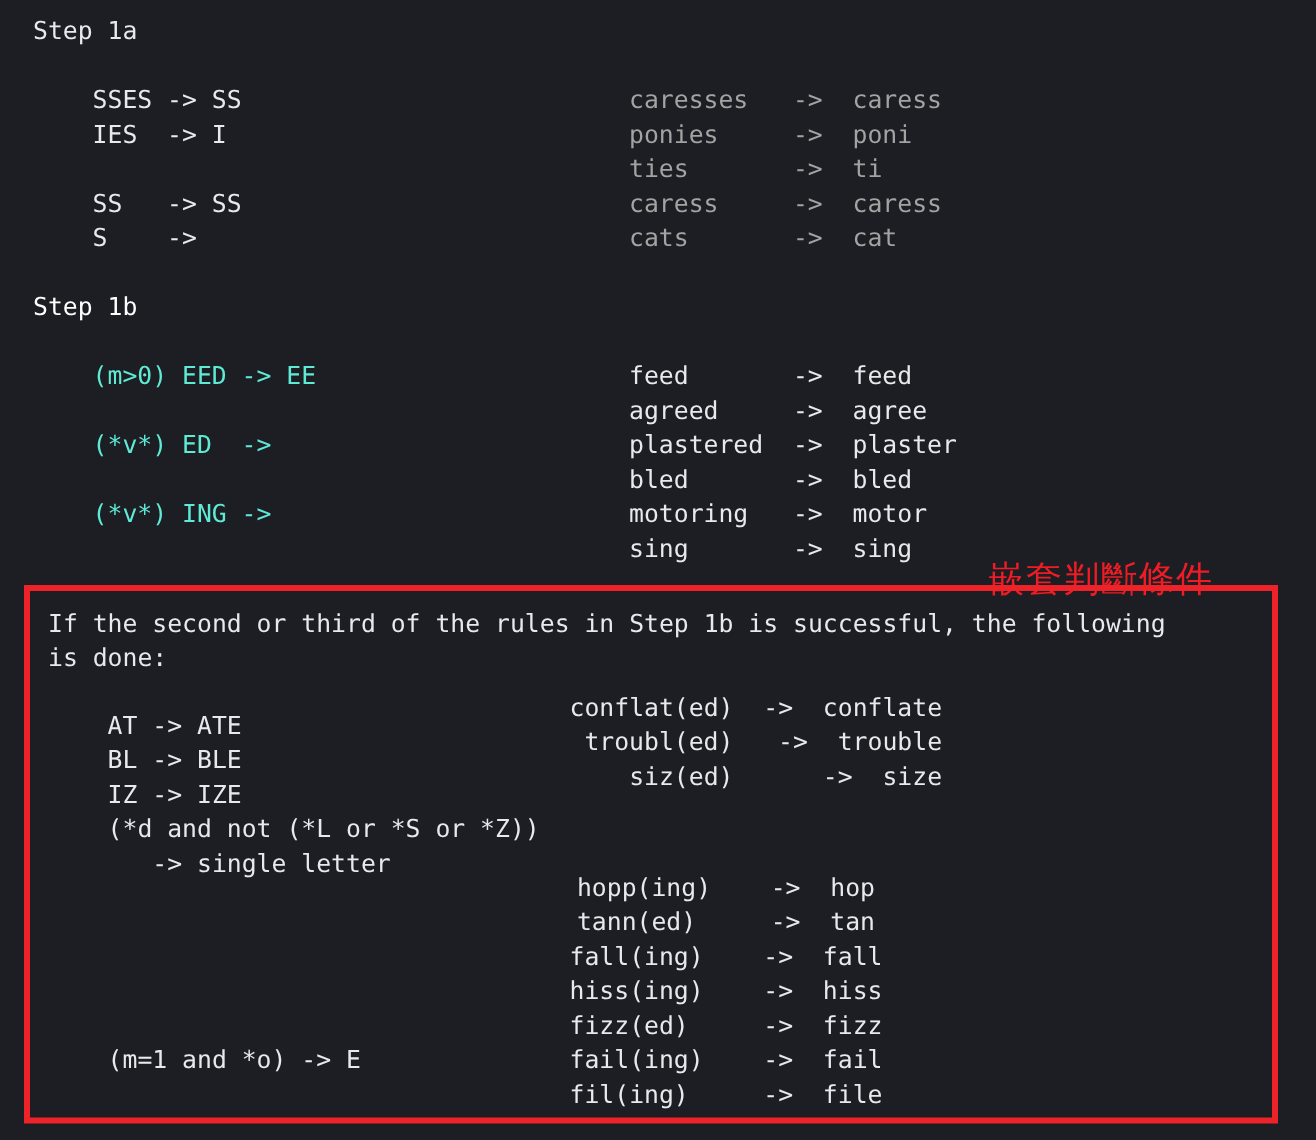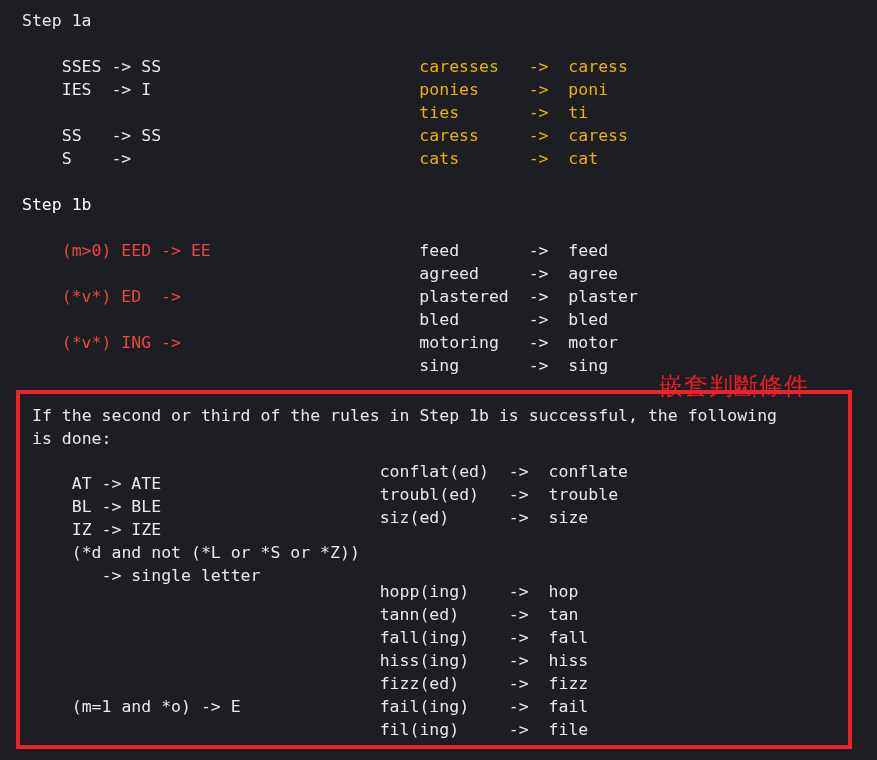--- a/index.html
+++ b/index.html
@@ -78,20 +78,21 @@
     left: 12px;
     top: 66px;
   }
   #box-examples-a {
     left: 12px;
     top: 66px;
   }
   #box-examples-b {
     left: 12px;
     top: 186px;
+    text-align: center;
   }
   #box-final-rule {
     left: 12px;
     top: 301px;
   }
 
   .inbox { position: absolute; }
 </style>
 </head>
 <body style="background: rgb(29, 30, 35);">
@@ -99,29 +100,29 @@
 <div class="code-surface">
 
   <div class="mono" id="step1a-heading" style="color: rgb(232, 233, 236);">Step 1a</div>
 
   <div class="mono" id="step1a-rules" style="color: rgb(232, 233, 236);">    SSES -&gt; SS
     IES  -&gt; I
 
     SS   -&gt; SS
     S    -&gt;</div>
 
-  <div class="mono" id="step1a-examples" style="color: #eab308;">                                        caresses   -&gt;  caress
+  <div class="mono" id="step1a-examples" style="color: #a3a3a3;">                                        caresses   -&gt;  caress
                                         ponies     -&gt;  poni
                                         ties       -&gt;  ti
                                         caress     -&gt;  caress
                                         cats       -&gt;  cat</div>
 
   <div class="mono" id="step1b-heading" style="color: #ffffff;">Step 1b</div>
 
-  <div class="mono" id="step1b-rules" style="color: #ef4444;">    (m&gt;0) EED -&gt; EE
+  <div class="mono" id="step1b-rules" style="color: #5eead4;">    (m&gt;0) EED -&gt; EE
 
     (*v*) ED  -&gt;
 
     (*v*) ING -&gt;</div>
 
   <div class="mono" id="step1b-examples" style="color: rgb(232, 233, 236);">                                        feed       -&gt;  feed
                                         agreed     -&gt;  agree
                                         plastered  -&gt;  plaster
                                         bled       -&gt;  bled
                                         motoring   -&gt;  motor
@@ -133,21 +134,21 @@
 
     <div class="mono inbox" id="box-intro" style="color: rgb(232, 233, 236);">If the second or third of the rules in Step 1b is successful, the following
 is done:</div>
 
     <div class="mono inbox" id="box-rules" style="color: rgb(232, 233, 236); margin-top: 12px;">    AT -&gt; ATE
     BL -&gt; BLE
     IZ -&gt; IZE
     (*d and not (*L or *S or *Z))
        -&gt; single letter</div>
 
-    <div class="mono inbox" id="box-examples-a" style="color: rgb(232, 233, 236);">                                   conflat(ed)  -&gt;  conflate
+    <div class="mono inbox" id="box-examples-a" style="color: rgb(232, 233, 236); text-align: right;">                                   conflat(ed)  -&gt;  conflate
                                    troubl(ed)   -&gt;  trouble
                                    siz(ed)      -&gt;  size</div>
 
     <div class="mono inbox" id="box-examples-b" style="color: rgb(232, 233, 236);">                                   hopp(ing)    -&gt;  hop
                                    tann(ed)     -&gt;  tan
                                    fall(ing)    -&gt;  fall
                                    hiss(ing)    -&gt;  hiss
                                    fizz(ed)     -&gt;  fizz
                                    fail(ing)    -&gt;  fail
                                    fil(ing)     -&gt;  file</div>

